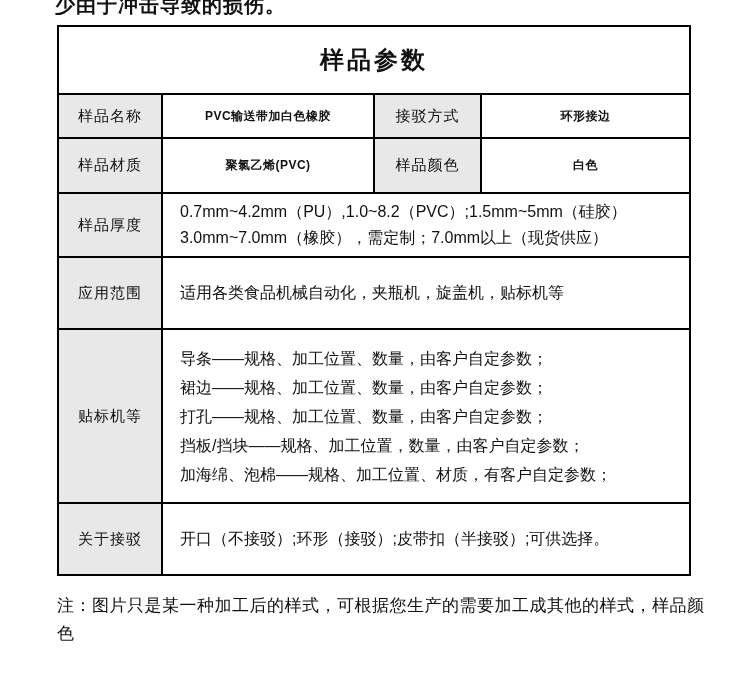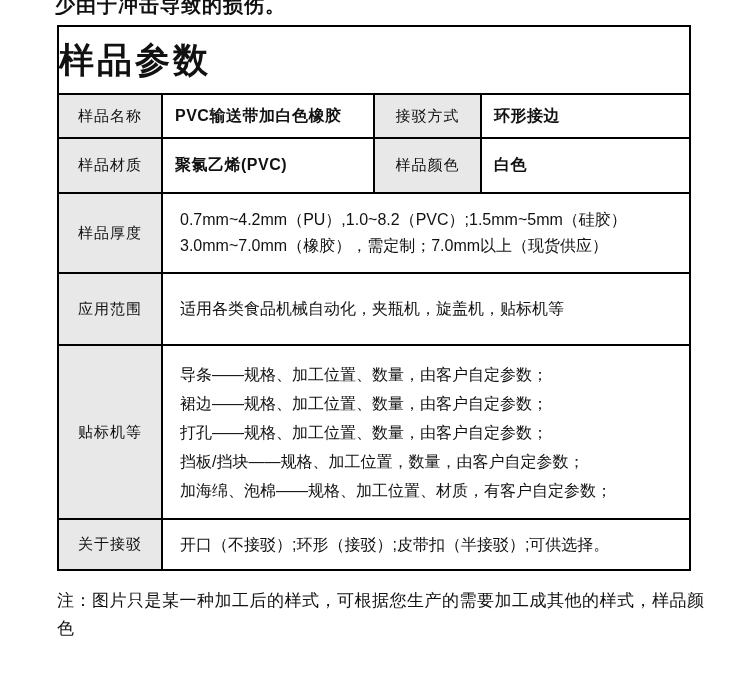--- a/index.html
+++ b/index.html
@@ -35,43 +35,43 @@
   }
   table.spec td {
     border: 2px solid #000000;
     vertical-align: middle;
     overflow: hidden;
   }
 
   .r-title { height: 68px; }
   .r1 { height: 44px; }
   .r2 { height: 55px; }
-  .r3 { height: 80px; }
+  .r3 { height: 64px; }
   .r4 { height: 72px; }
   .r5 { height: 174px; }
-  .r6 { height: 51px; }
+  .r6 { height: 72px; }
 
   .title-cell {
-    text-align: left;
-    font-size: 35px;
+    text-align: center;
+    font-size: 24px;
     font-weight: bold;
     letter-spacing: 3px;
   }
   .lbl {
     background: #e8e8e8;
     text-align: center;
     font-size: 15px;
     font-weight: normal;
     letter-spacing: 1px;
   }
   .val {
-    font-size: 16px;
+    text-align: center;
+    font-size: 12px;
     font-weight: bold;
     letter-spacing: 0.5px;
-    padding-left: 12px;
   }
   .content {
     text-align: left;
     padding-left: 17px;
     padding-right: 8px;
     font-size: 16px;
     font-weight: normal;
   }
   .content .line { line-height: 26px; }
   .r5 .content .line { line-height: 29px; }

